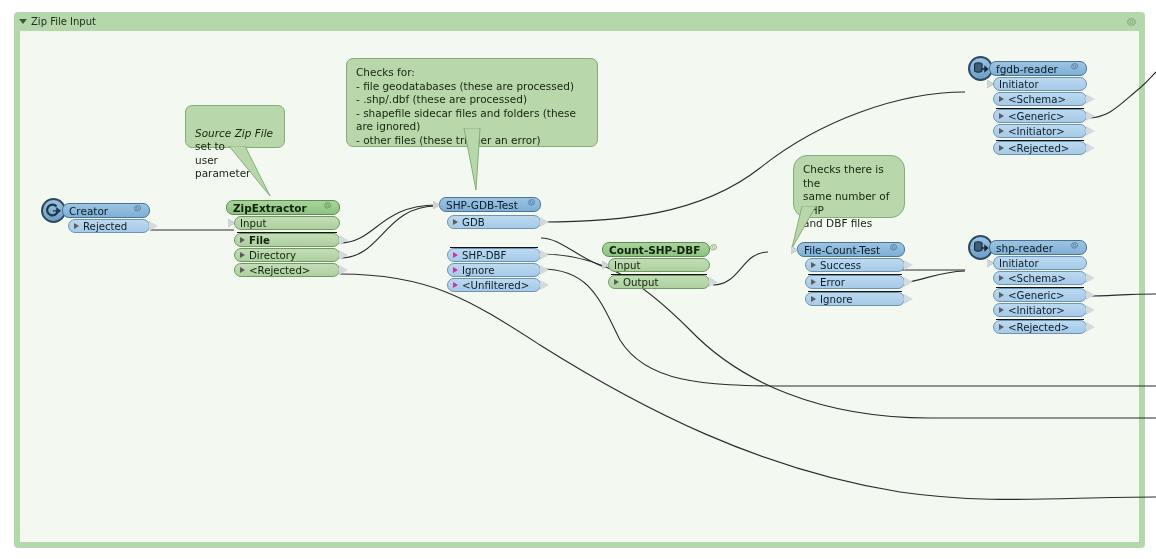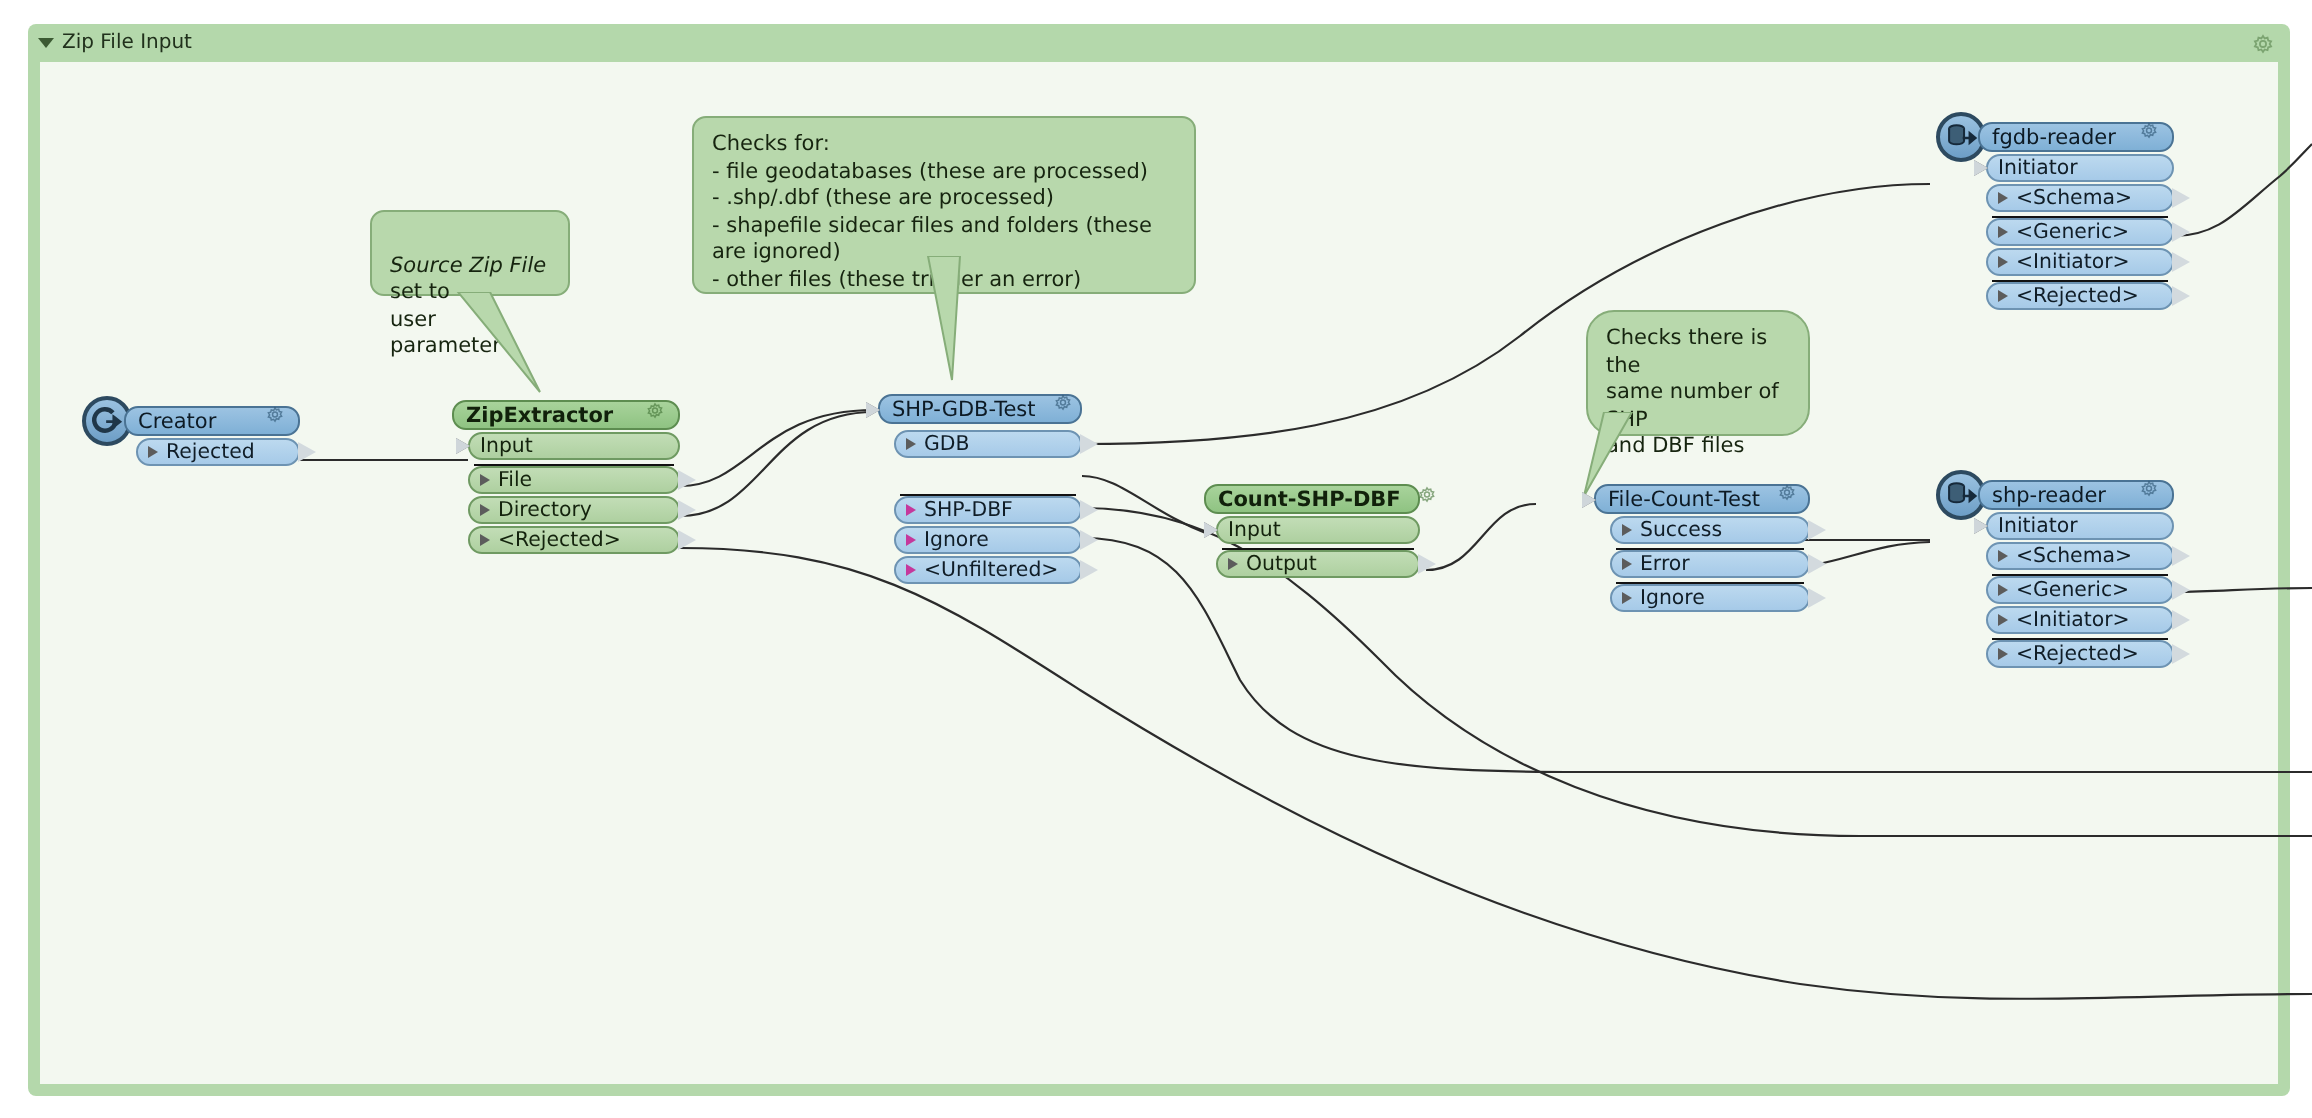--- a/index.html
+++ b/index.html
@@ -271,21 +271,21 @@
             <path d="M8 1.4l1 1.4 1.7-.5.4 1.7 1.7.4-.9 1.6.9 1.5-1.7.5-.4 1.7-1.7-.5L8 11l-1-1.3-1.7.5-.4-1.7-1.7-.5.9-1.5-.9-1.6 1.7-.4.4-1.7 1.7.5z" fill="none" stroke="#3f7033" stroke-width="1.1"></path>
             <circle cx="8" cy="6.2" r="1.8" fill="none" stroke="#3f7033" stroke-width="1.1"></circle>
           </svg>
       </span>
     </div>
     <div class="port hidden-tri" style="margin-left:8px; width:106px;">
       <span class="in-nub"></span>
       <span class="ptri"></span>
       <span>Input</span>
     </div>
-    <div class="port rule" style="margin-left:8px; width:106px; margin-top:3px;">
+    <div class="port rule" style="margin-left:8px; width:106px; margin-top:3px;font-weight:bold;">
       <span class="ptri"></span>
       <span>File</span>
       <span class="out-nub"></span>
     </div>
     <div class="port" style="margin-left:8px; width:106px;">
       <span class="ptri"></span>
       <span>Directory</span>
       <span class="out-nub"></span>
     </div>
     <div class="port" style="margin-left:8px; width:106px;">

